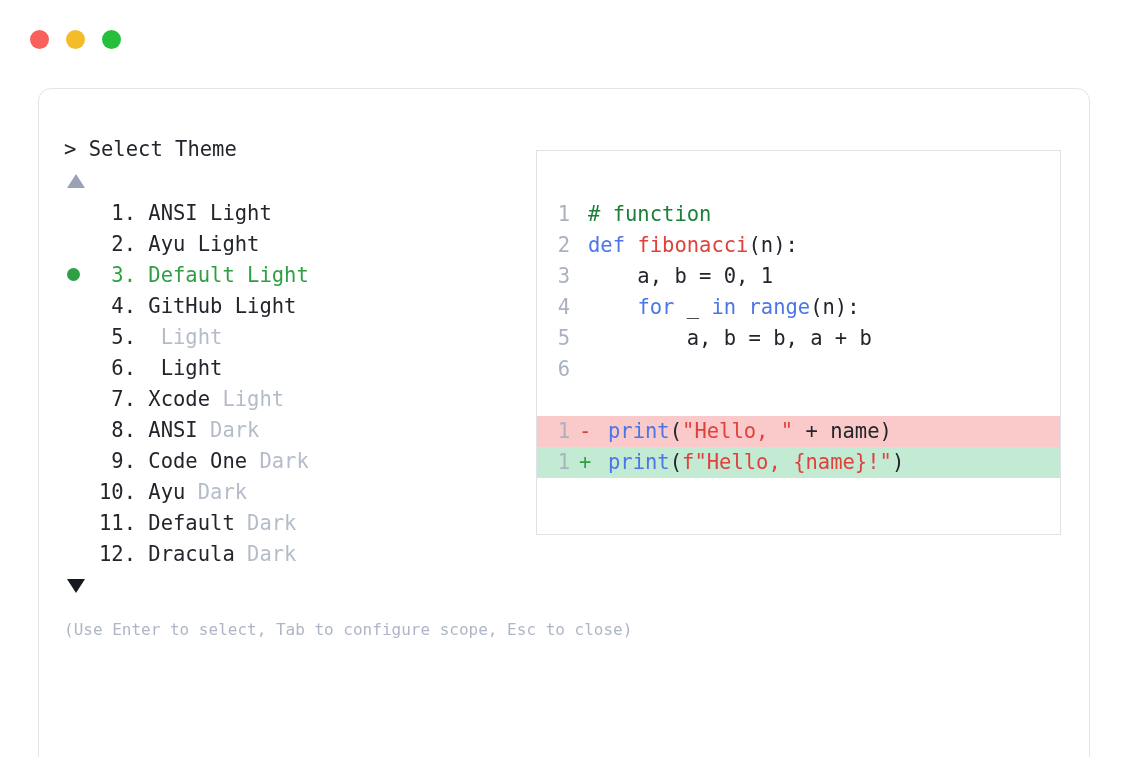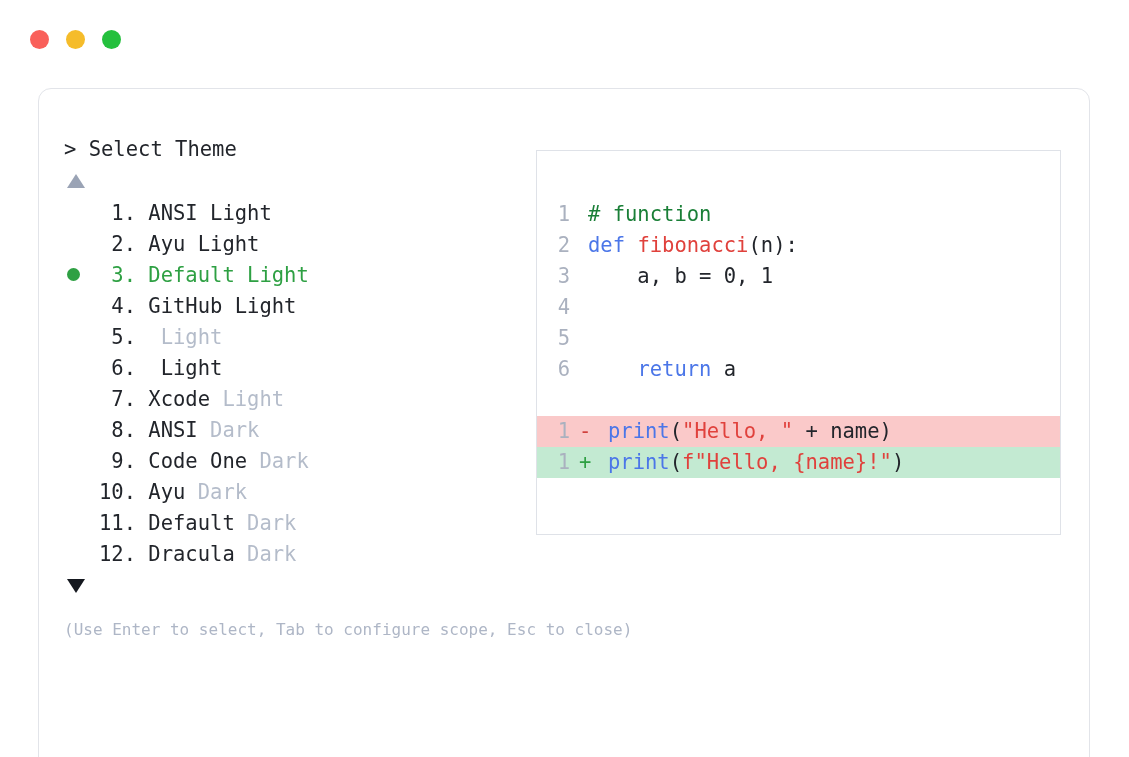--- a/index.html
+++ b/index.html
@@ -234,23 +234,23 @@
         <span class="tri-down"></span>
       </div>
     </div>
 
     <div class="right-col">
       <div class="preview-box">
         <div class="code-area">
             <div class="code-line"><span class="ln">1</span><span class="code-text"><span class="tok-comment"># function</span></span></div>
             <div class="code-line"><span class="ln">2</span><span class="code-text"><span class="tok-keyword">def </span><span class="tok-func">fibonacci</span><span class="tok-plain">(n):</span></span></div>
             <div class="code-line"><span class="ln">3</span><span class="code-text"><span class="tok-plain">    a, b = </span><span class="tok-num">0</span><span class="tok-plain">, </span><span class="tok-num">1</span></span></div>
-            <div class="code-line"><span class="ln">4</span></div>
-            <div class="code-line"><span class="ln">5</span></div>
-            <div class="code-line"><span class="ln">6</span><span class="code-text"><span class="tok-plain">    </span><span class="tok-keyword">return</span><span class="tok-plain"> a</span></span></div>
+            <div class="code-line"><span class="ln">4</span><span class="code-text"><span class="tok-plain">    </span><span class="tok-keyword">for</span><span class="tok-plain"> _ </span><span class="tok-keyword">in </span><span class="tok-keyword">range</span><span class="tok-plain">(n):</span></span></div>
+            <div class="code-line"><span class="ln">5</span><span class="code-text"><span class="tok-plain">        a, b = b, a + b</span></span></div>
+            <div class="code-line"><span class="ln">6</span></div>
           </div>
         <div class="blank-line"></div>
         <div class="code-area">
             <div class="code-line diff-line diff-del"><span class="ln">1</span><span class="mark mark-del">-</span><span class="code-text"><span class="tok-keyword">print</span><span class="tok-plain">(</span><span class="tok-string">"Hello, "</span><span class="tok-plain"> + name)</span></span></div>
             <div class="code-line diff-line diff-add"><span class="ln">1</span><span class="mark mark-add">+</span><span class="code-text"><span class="tok-keyword">print</span><span class="tok-plain">(</span><span class="tok-string">f"Hello, {name}!"</span><span class="tok-plain">)</span></span></div>
           </div>
       </div>
     </div>
 
     <div class="footer-hint">(Use Enter to select, Tab to configure scope, Esc to close)</div>

